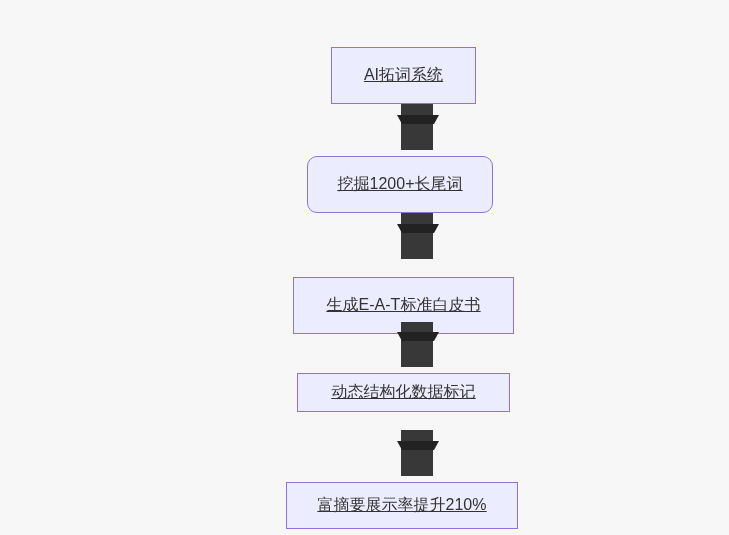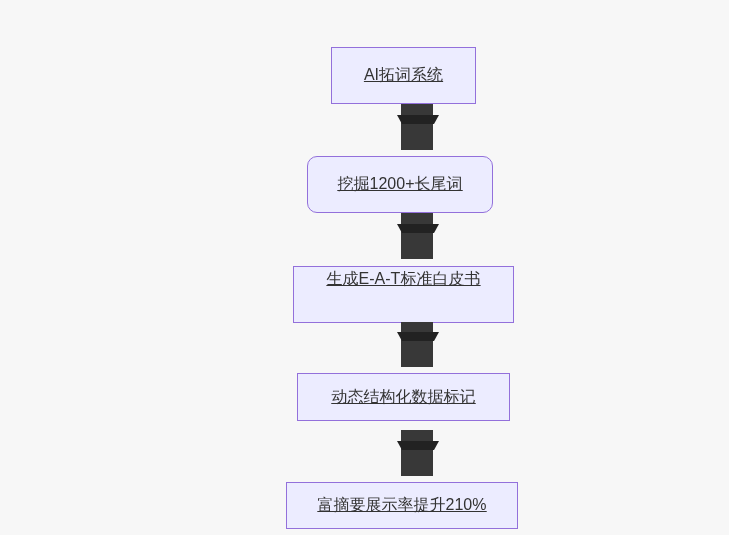--- a/index.html
+++ b/index.html
@@ -30,22 +30,22 @@
     display: flex;
     align-items: center;
     justify-content: center;
     color: var(--text);
     font-size: 16px;
     text-align: center;
     white-space: nowrap;
   }
   .node-1 { left: 299px; top: 15px;  width: 145px; height: 57px; }
   .node-2 { left: 275px; top: 124px; width: 186px; height: 57px; border-radius: 10px; }
-  .node-3 { left: 261px; top: 234px; width: 221px; height: 57px; align-items: flex-end; }
-  .node-4 { left: 265px; top: 341px; width: 213px; height: 48px; }
+  .node-3 { left: 261px; top: 245px; width: 221px; height: 57px; }
+  .node-4 { left: 265px; top: 341px; width: 213px; height: 39px; }
   .node-5 { left: 254px; top: 450px; width: 232px; height: 47px; justify-content: center; }
 
   .arrow {
     position: absolute;
     left: 365px;
     width: 10px;
   }
   .arrow-1 { top: 72px;  height: 52px; }
   .arrow-2 { top: 181px; height: 52px; }
   .arrow-3 { top: 290px; height: 51px; }

